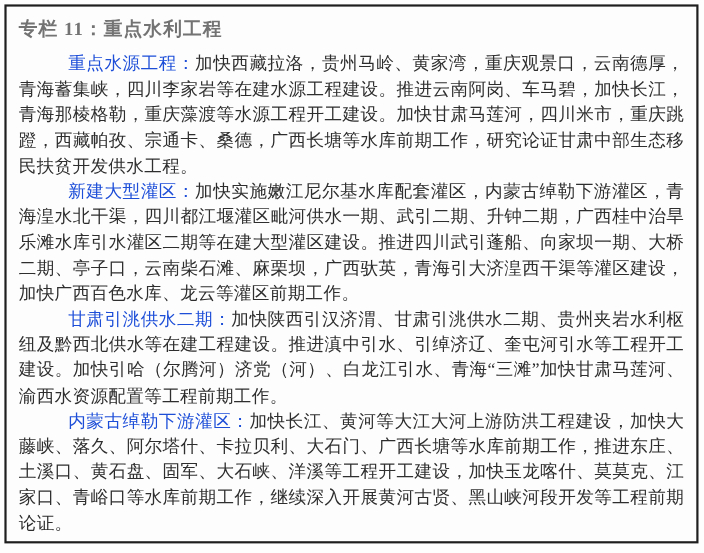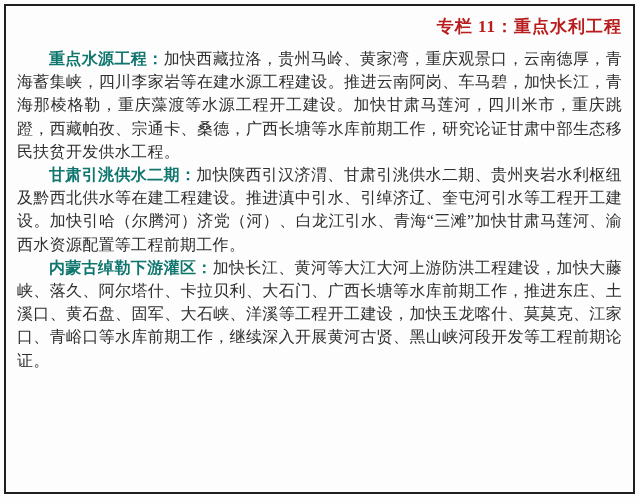--- a/index.html
+++ b/index.html
@@ -26,58 +26,62 @@
     left: 4px;
     top: 4px;
     right: 5px;
     bottom: 9px;
     border: 2px solid #1f1f1f;
     background: #fdfdfd;
     box-sizing: border-box;
     padding: 7px 11px 6px 11px;
   }
   .doc-title {
-    text-align: right;
+    text-align: left;
     font-weight: bold;
     font-size: 17px;
     line-height: 24px;
-    color: #b91c1c;
+    color: #737373;
     margin: 2px 0 8px 0;
     letter-spacing: 1px;
   }
   .doc-section {
     font-size: 16px;
     line-height: 23.2px;
     color: #2e2e2e;
     text-align: justify;
     text-justify: inter-character;
     text-indent: 2em;
     margin: 0;
     letter-spacing: 0.3px;
   }
   .doc-section .sec-heading {
-    font-weight: bold;
-    color: #0f766e;
+    font-weight: normal;
+    color: #1d4ed8;
+    margin-left: 13px;
   }
   .doc-section .sec-body {
     font-weight: normal;
   }
 </style>
 </head>
 <body>
 
 <div class="scan-page">
   <div class="doc-box">
 
     <div class="doc-title">专栏 11：重点水利工程</div>
 
     <p class="doc-section">
       <span class="sec-heading">重点水源工程：</span><span class="sec-body">加快西藏拉洛，贵州马岭、黄家湾，重庆观景口，云南德厚，青海蓄集峡，四川李家岩等在建水源工程建设。推进云南阿岗、车马碧，加快长江，青海那棱格勒，重庆藻渡等水源工程开工建设。加快甘肃马莲河，四川米市，重庆跳蹬，西藏帕孜、宗通卡、桑德，广西长塘等水库前期工作，研究论证甘肃中部生态移民扶贫开发供水工程。</span>
     </p>
 
+    <p class="doc-section">
+      <span class="sec-heading">新建大型灌区：</span><span class="sec-body">加快实施嫩江尼尔基水库配套灌区，内蒙古绰勒下游灌区，青海湟水北干渠，四川都江堰灌区毗河供水一期、武引二期、升钟二期，广西桂中治旱乐滩水库引水灌区二期等在建大型灌区建设。推进四川武引蓬船、向家坝一期、大桥二期、亭子口，云南柴石滩、麻栗坝，广西驮英，青海引大济湟西干渠等灌区建设，加快广西百色水库、龙云等灌区前期工作。</span>
+    </p>
 
     <p class="doc-section">
       <span class="sec-heading">甘肃引洮供水二期：</span><span class="sec-body">加快陕西引汉济渭、甘肃引洮供水二期、贵州夹岩水利枢纽及黔西北供水等在建工程建设。推进滇中引水、引绰济辽、奎屯河引水等工程开工建设。加快引哈（尔腾河）济党（河）、白龙江引水、青海“三滩”加快甘肃马莲河、渝西水资源配置等工程前期工作。</span>
     </p>
 
     <p class="doc-section">
       <span class="sec-heading">内蒙古绰勒下游灌区：</span><span class="sec-body">加快长江、黄河等大江大河上游防洪工程建设，加快大藤峡、落久、阿尔塔什、卡拉贝利、大石门、广西长塘等水库前期工作，推进东庄、土溪口、黄石盘、固军、大石峡、洋溪等工程开工建设，加快玉龙喀什、莫莫克、江家口、青峪口等水库前期工作，继续深入开展黄河古贤、黑山峡河段开发等工程前期论证。</span>
     </p>
 
   </div>

